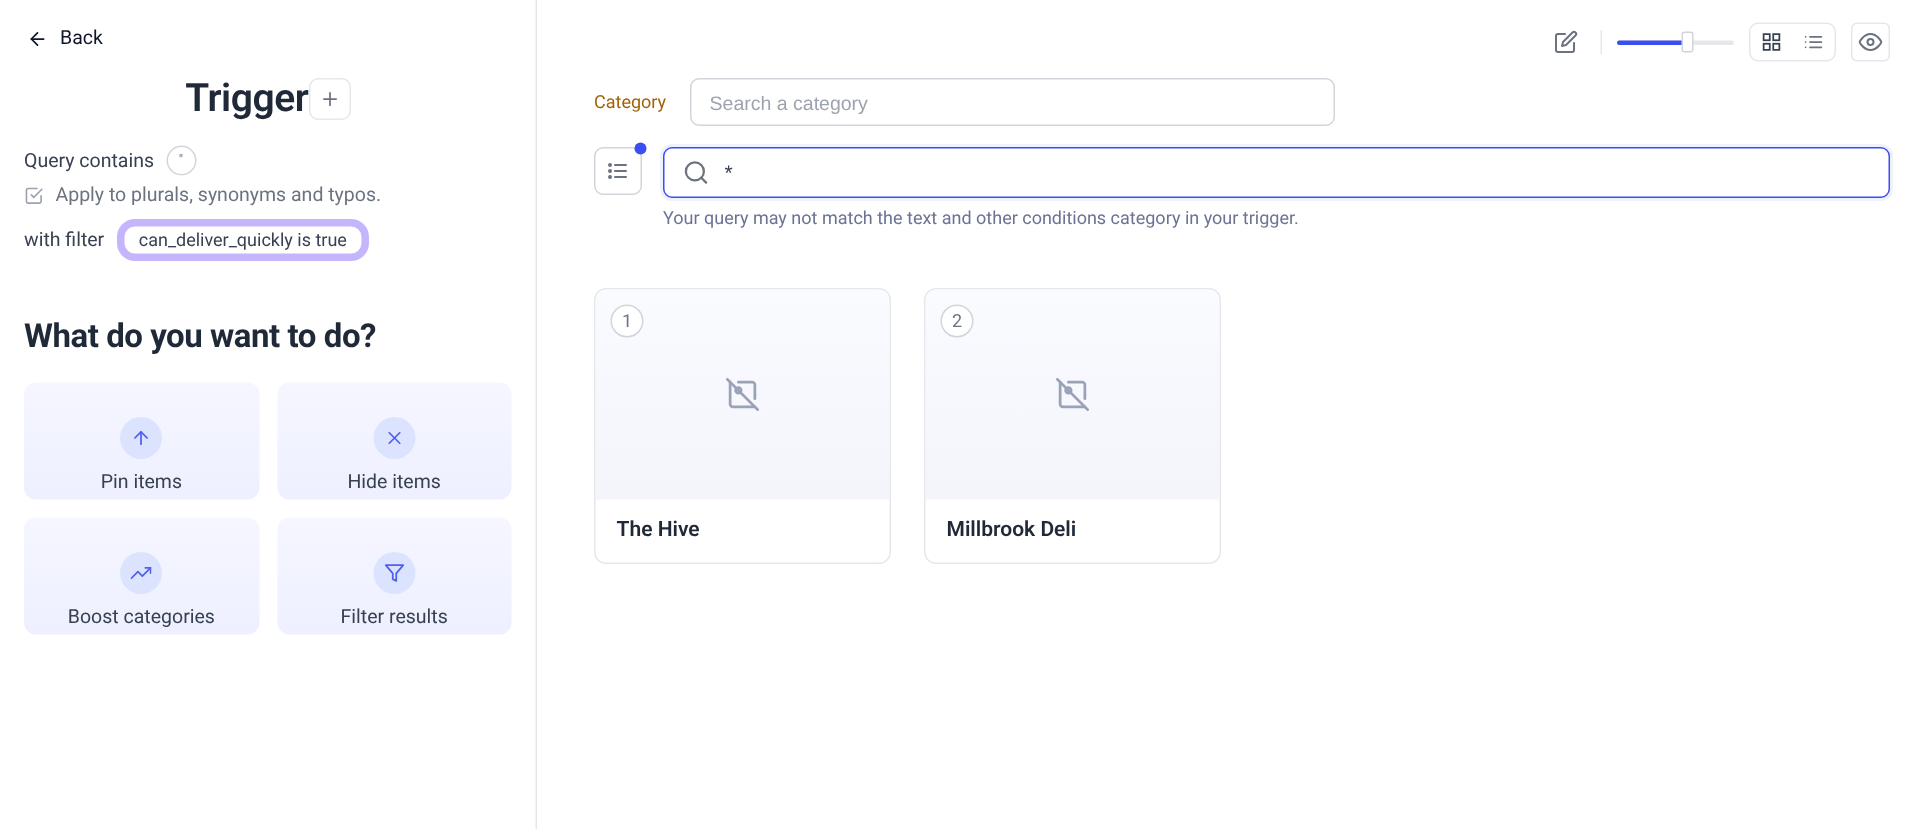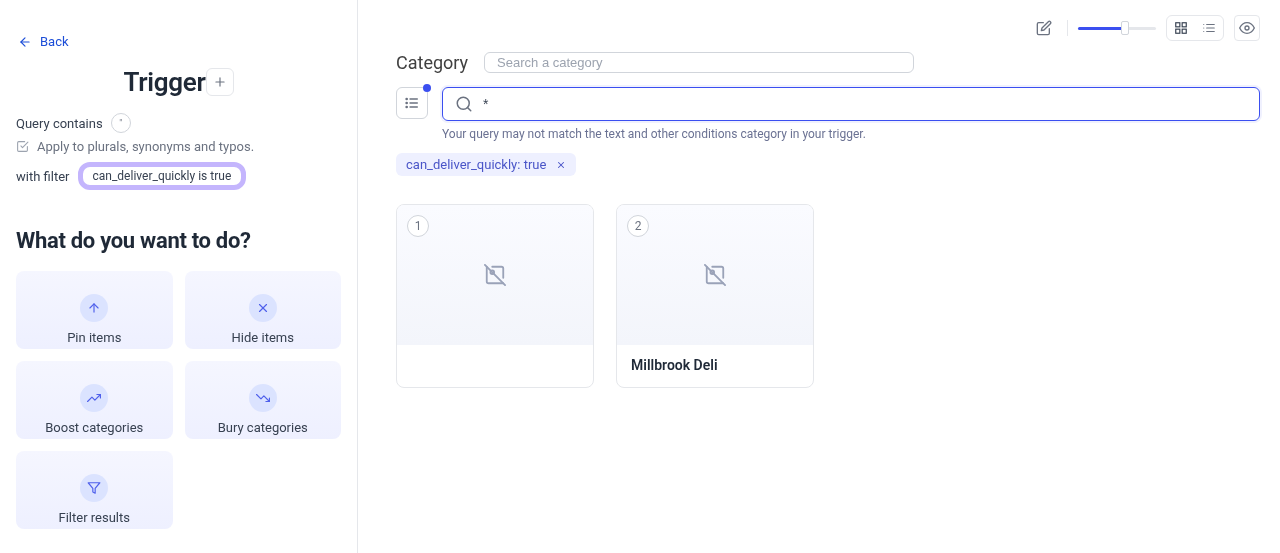--- a/index.html
+++ b/index.html
@@ -16,25 +16,24 @@
   .sidebar {
     width: 358px;
     border-right: 1px solid #e5e7eb;
     padding: 14px 16px;
     overflow-y: auto;
   }
   .back-link {
     display: inline-flex;
     align-items: center;
     gap: 8px;
-    color: #1d4ed8;
+    color: #0f172a;
     font-size: 13px;
     padding: 4px 2px 18px;
     cursor: pointer;
-    margin-top: 16px;
   }
   .back-link svg { width: 14px; height: 14px; }
   .trigger-header {
     display: flex;
     align-items: center;
     justify-content: center;
     margin-bottom: 16px;
   }
   .trigger-title {
     font-size: 26px;
@@ -174,23 +173,23 @@
   .view-toggle {
     display:flex; border:1px solid #e5e7eb; border-radius:6px; overflow:hidden;
   }
   .view-toggle .seg {
     width:28px; height:24px; display:flex; align-items:center; justify-content:center; color:#6b7280; cursor:pointer;
   }
   .view-toggle .seg.active { color:#374151; }
   .category-row {
     display:flex; align-items:center; gap:16px; margin-bottom:14px;
   }
-  .category-label { font-size:18px; color:#404040; }
+  .category-label { font-size:12px; color:#a16207; }
   .category-input {
-    flex:0 0 430px; height:21px; border:1px solid #d1d5db; border-radius:6px; padding:4px 12px; font-size:13px; color:#374151;
+    flex:0 0 430px; height:21px; border:1px solid #d1d5db; border-radius:6px; padding:15px 12px; font-size:13px; color:#374151;
   }
   .category-input::placeholder { color:#9ca3af; }
 
   .search-row {
     display:flex; align-items:flex-start; gap:14px; margin-bottom:6px;
   }
   .list-btn {
     position:relative;
     width:32px; height:32px; border:1px solid #d1d5db; border-radius:6px;
     display:flex; align-items:center; justify-content:center; color:#6b7280; cursor:pointer; background:#fff;
@@ -297,29 +296,20 @@
       <div class="action-label">Hide items</div>
     </div>
     <div class="action-card">
       <div class="action-icon">
         <svg viewBox="0 0 24 24" fill="none" stroke="currentColor" stroke-width="2" stroke-linecap="round" stroke-linejoin="round">
             <polyline points="23 6 13.5 15.5 8.5 10.5 1 18"></polyline>
             <polyline points="17 6 23 6 23 12"></polyline>
           </svg>
       </div>
       <div class="action-label">Boost categories</div>
-    </div>
-    <div class="action-card">
-      <div class="action-icon">
-        <svg viewBox="0 0 24 24" fill="none" stroke="currentColor" stroke-width="2" stroke-linecap="round" stroke-linejoin="round">
-            <polyline points="23 18 13.5 8.5 8.5 13.5 1 6"></polyline>
-            <polyline points="17 18 23 18 23 12"></polyline>
-          </svg>
-      </div>
-      <div class="action-label">Bury categories</div>
     </div>
     <div class="action-card">
       <div class="action-icon">
         <svg viewBox="0 0 24 24" fill="none" stroke="currentColor" stroke-width="2" stroke-linecap="round" stroke-linejoin="round">
             <polygon points="22 3 2 3 10 12.46 10 19 14 21 14 12.46 22 3"></polygon>
           </svg>
       </div>
       <div class="action-label">Filter results</div>
     </div>
   </div>
@@ -390,43 +380,33 @@
         <svg viewBox="0 0 24 24" fill="none" stroke="currentColor" stroke-width="2" stroke-linecap="round" stroke-linejoin="round">
             <circle cx="11" cy="11" r="8"></circle>
             <line x1="21" y1="21" x2="16.65" y2="16.65"></line>
           </svg>
         <input class="search-input" type="text" value="*" style="">
       </div>
     </div>
   </div>
   <div class="hint-text">Your query may not match the text and other conditions category in your trigger.</div>
 
-  <div>
-    <div class="filter-pill">
-      <span>can_deliver_quickly: true</span>
-      <span class="x">
-        <svg viewBox="0 0 24 24" fill="none" stroke="currentColor" stroke-width="2.5" stroke-linecap="round">
-            <line x1="18" y1="6" x2="6" y2="18"></line>
-            <line x1="6" y1="6" x2="18" y2="18"></line>
-          </svg>
-      </span>
-    </div>
-  </div>
 
   <div class="results-grid">
     <div class="result-card">
       <div class="thumb">
         <span class="rank-badge">1</span>
         <svg viewBox="0 0 24 24" fill="none" stroke="currentColor" stroke-width="2" stroke-linecap="round" stroke-linejoin="round">
             <path d="M1 1l22 22"></path>
             <path d="M21 15V5a2 2 0 0 0-2-2H9"></path>
             <path d="M3 3v16a2 2 0 0 0 2 2h16"></path>
             <circle cx="9" cy="9" r="2"></circle>
           </svg>
       </div>
+      <div class="card-title">The Hive</div>
     </div>
     <div class="result-card">
       <div class="thumb">
         <span class="rank-badge">2</span>
         <svg viewBox="0 0 24 24" fill="none" stroke="currentColor" stroke-width="2" stroke-linecap="round" stroke-linejoin="round">
             <path d="M1 1l22 22"></path>
             <path d="M21 15V5a2 2 0 0 0-2-2H9"></path>
             <path d="M3 3v16a2 2 0 0 0 2 2h16"></path>
             <circle cx="9" cy="9" r="2"></circle>
           </svg>

